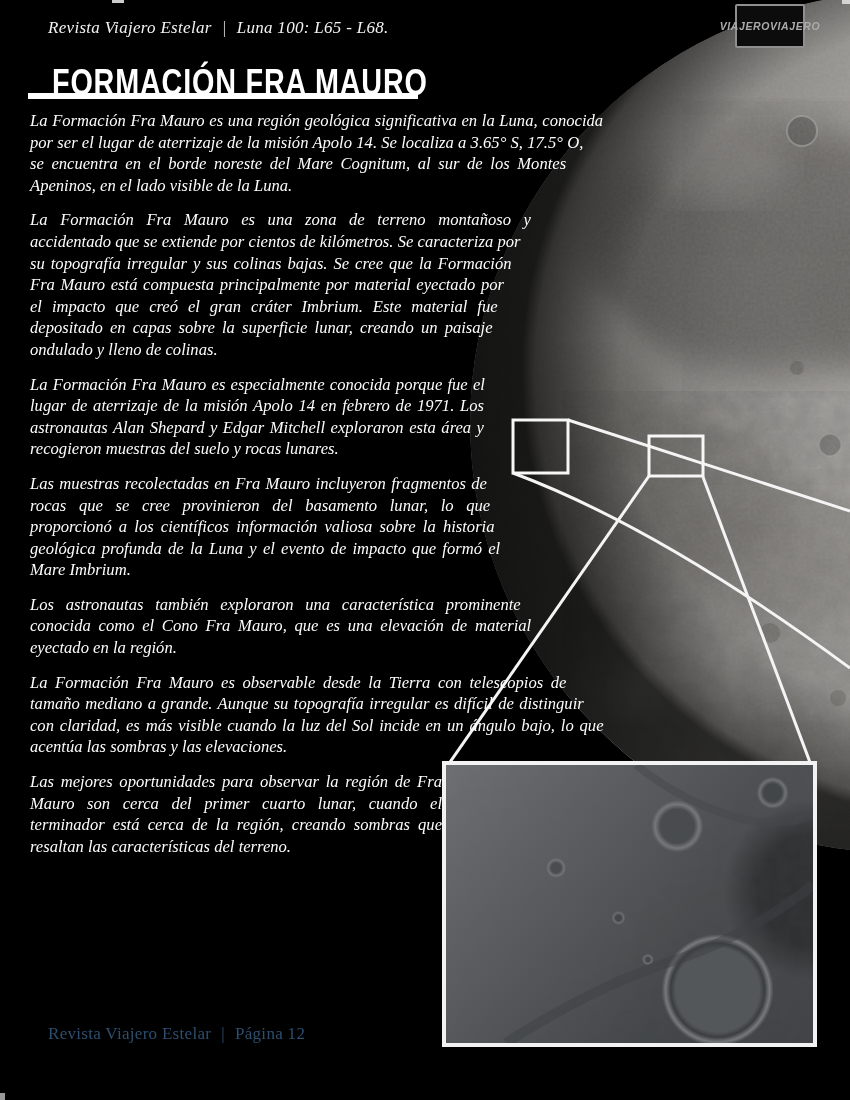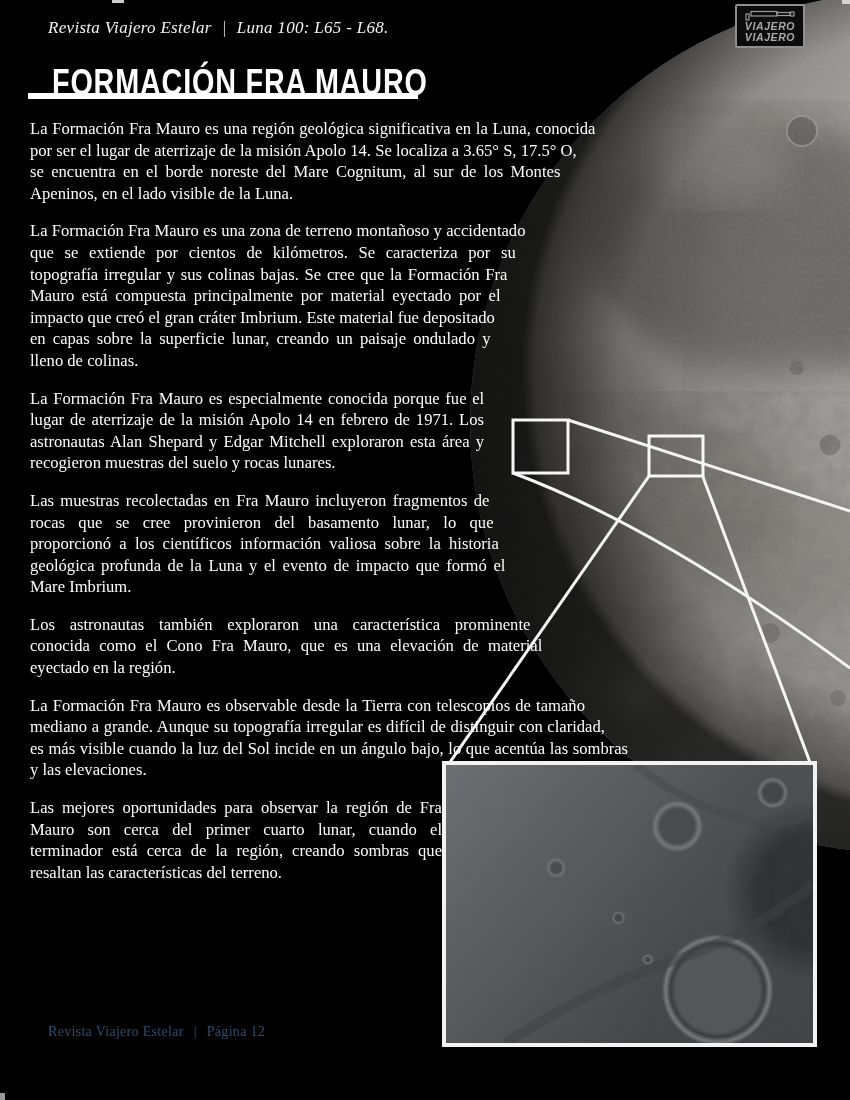--- a/index.html
+++ b/index.html
@@ -6,21 +6,21 @@
   .page{position:relative;width:850px;height:1100px;background:#000;overflow:hidden;
         font-family:"Liberation Serif", serif;}
 
   
   .masthead{position:absolute;left:48px;top:18px;z-index:6;color:#f2f2f2;
             font-style:italic;font-size:17px;letter-spacing:.3px;white-space:nowrap;}
   .masthead .sep{margin:0 10px;color:#d8d8d8;}
 
   .logo{position:absolute;left:735px;top:4px;z-index:6;width:66px;height:40px;
         border:2px solid #8f8f8f;background:#0c0c0c;border-radius:2px;
-        display:flex;flex-direction:column;align-items:center;justify-content:center;}
+        display:flex;flex-direction:row;align-items:center;justify-content:center;}
   .logo-txt{font-family:"Liberation Sans",sans-serif;font-weight:bold;font-style:italic;
             color:#ababab;font-size:10.5px;line-height:10.5px;letter-spacing:.6px;}
 
   .title{position:absolute;left:40px;top:50px;z-index:6;margin:12px;color:#fff;
          font-family:"Liberation Sans",sans-serif;font-weight:bold;font-size:36px;
          letter-spacing:1px;white-space:nowrap;}
   .title-inner{display:inline-block;transform:scaleX(.8);transform-origin:left center;}
   .title-rule{position:absolute;left:28px;top:93px;width:390px;height:6px;background:#fff;z-index:6;}
 
   
@@ -41,28 +41,28 @@
            radial-gradient(circle 7px at 47% 55%, #434648 0 3px, #6d7072 5px, rgba(0,0,0,0) 7px),
            radial-gradient(circle 6px at 55% 70%, #434648 0 2px, #6d7072 4px, rgba(0,0,0,0) 6px),
            radial-gradient(circle 90px at 100% 45%, rgba(25,27,28,.55) 0 55px, rgba(0,0,0,0) 90px),
            linear-gradient(115deg, rgba(255,255,255,.07), rgba(0,0,0,.16) 65%),
            linear-gradient(160deg, #63666a, #56595b 60%, #4c4f52);}
   .inset svg{position:absolute;left:0;top:0;}
 
   
   .content{position:absolute;left:30px;top:102px;width:790px;z-index:4;
            color:#fdfdfd;font-size:16.6px;line-height:21.6px;text-align:justify;}
-  .content p{margin:16px 0 13px 0;}
+  .content p{margin:8px 0 13px 0;font-style:italic;}
   .float-moon{float:right;width:400px;height:660px;
               shape-outside:circle(410px at 480px 321px);shape-margin:6px;}
   .float-inset{float:right;clear:right;width:378px;height:300px;shape-margin:6px;}
 
   
   .footer{position:absolute;left:48px;top:1024px;z-index:6;color:#2d4e6e;
-          font-size:14px;letter-spacing:.3px;white-space:nowrap;}
+          font-size:17px;letter-spacing:.3px;white-space:nowrap;}
   .footer .sep{margin:0 10px;color:#2d4e6e;}
 
   .speck{position:absolute;background:#fff;z-index:7;}
 </style>
 </head>
 <body>
 
 <div class="page">
 
   <div class="masthead">

